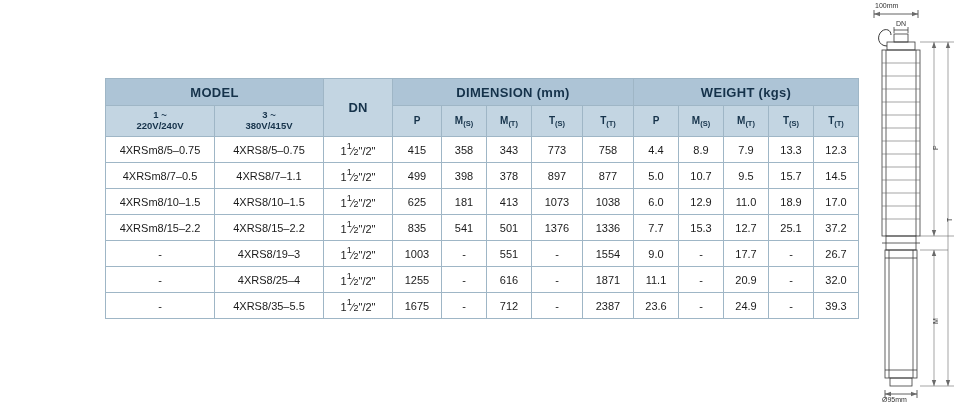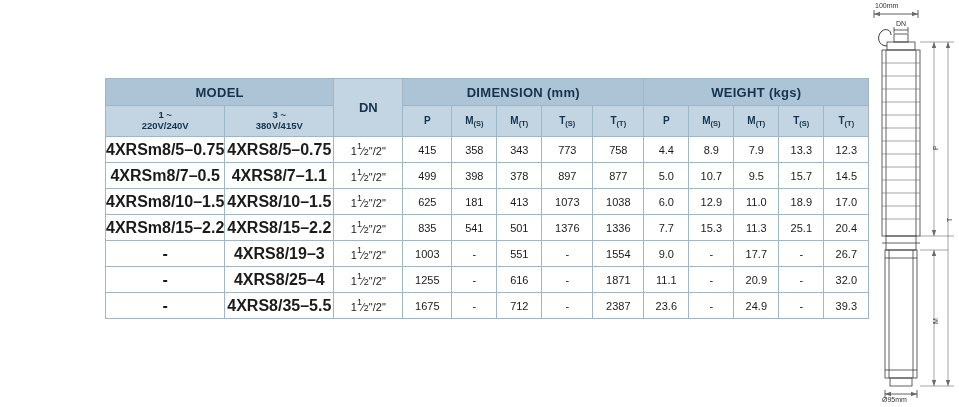--- a/index.html
+++ b/index.html
@@ -53,22 +53,22 @@
   .hdr-sub.small {
     font-size: 9.5px;
   }
   .hdr-dn {
     background: #c3d5e2;
     color: #15324a;
     font-weight: bold;
     font-size: 13px;
   }
   td.model {
-    font-weight: bold;
-    font-size: 16px;
+    font-weight: normal;
+    font-size: 11px;
     height: 25px;
     white-space: nowrap;
     background: #ffffff;
   }
   td.val {
     font-size: 11px;
     height: 25px;
     background: #ffffff;
   }
   td.dn {
@@ -198,23 +198,23 @@
           <td class="model">4XRSm8/15–2.2</td>
           <td class="model">4XRS8/15–2.2</td>
           <td class="dn">1<span class="frac">1</span>⁄<span style="font-size:9px;">2</span>"/2"</td>
           <td class="val">835</td>
           <td class="val">541</td>
           <td class="val">501</td>
           <td class="val">1376</td>
           <td class="val">1336</td>
           <td class="val">7.7</td>
           <td class="val">15.3</td>
-          <td class="val">11.3</td>
+          <td class="val">12.7</td>
           <td class="val">25.1</td>
-          <td class="val">20.4</td>
+          <td class="val">37.2</td>
         </tr>
         <tr>
           <td class="model">-</td>
           <td class="model">4XRS8/19–3</td>
           <td class="dn">1<span class="frac">1</span>⁄<span style="font-size:9px;">2</span>"/2"</td>
           <td class="val">1003</td>
           <td class="val">-</td>
           <td class="val">551</td>
           <td class="val">-</td>
           <td class="val">1554</td>

